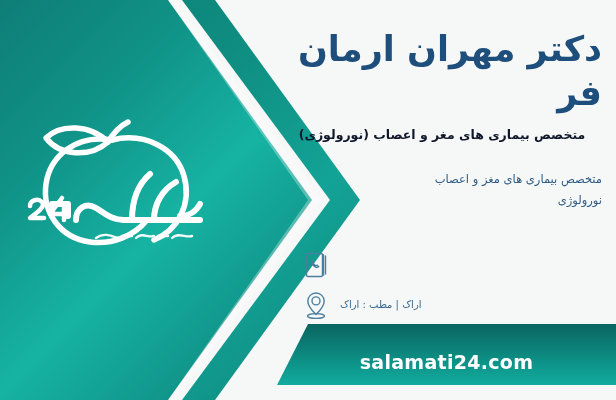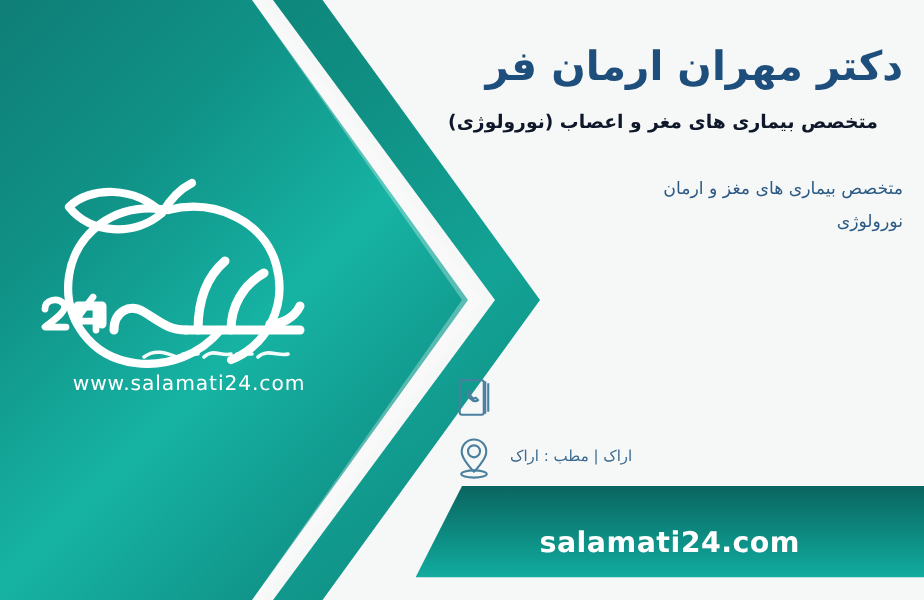--- a/index.html
+++ b/index.html
@@ -78,21 +78,21 @@
   #info {
     position: absolute;
     right: 14px;
     top: 28px;
     width: 320px;
     text-align: right;
     direction: rtl;
   }
   .doc-name {
     color: #1d4e7c;
-    font-size: 27px;
+    font-size: 35px;
     font-weight: bold;
     line-height: 1.25;
     margin: 0 0 10px 0;
     letter-spacing: 0.2px;
   }
   .doc-spec-main {
     color: #0f172a;
     font-size: 12.5px;
     font-weight: bold;
     line-height: 1.4;
@@ -201,29 +201,28 @@
         <path d="M14 94 C14 88 22 86 26 90 C30 94 22 100 14 106 L28 106"></path>
         <path d="M46 86 L34 102 L50 102 M48 94 L48 108"></path>
       </g>
 
       <g fill="none" stroke="#ffffff" stroke-width="2.4" stroke-linecap="round" stroke-linejoin="round" opacity="0.95">
         <path d="M80 126 C88 120 96 124 102 126 M106 124 L116 124
                  M120 126 C126 120 132 126 138 124 M142 124 L152 124
                  M156 126 C162 120 170 126 176 124"></path>
       </g>
     </svg>
-    <div class="logo-url">www.salamati24.com</div>
   </div>
 
   <div id="info">
     <h1 class="doc-name">دکتر مهران ارمان فر</h1>
     <p class="doc-spec-main">متخصص بیماری های مغر و اعصاب (نورولوژی)</p>
 
     <div class="detail-block">
-      <p class="detail-line">متخصص بیماری های مغز و ارمان</p>
+      <p class="detail-line">متخصص بیماری های مغز و اعصاب</p>
       <p class="detail-line">نورولوژی</p>
     </div>
   </div>
 
   <div id="contacts">
 
     <div class="contact-row">
       <span class="contact-icon">
         <svg width="24" height="28" viewBox="0 0 24 28" fill="none" stroke="#4a7f9e" stroke-width="1.4">
           <rect x="2.5" y="2.5" width="16" height="23" rx="1.5"></rect>

